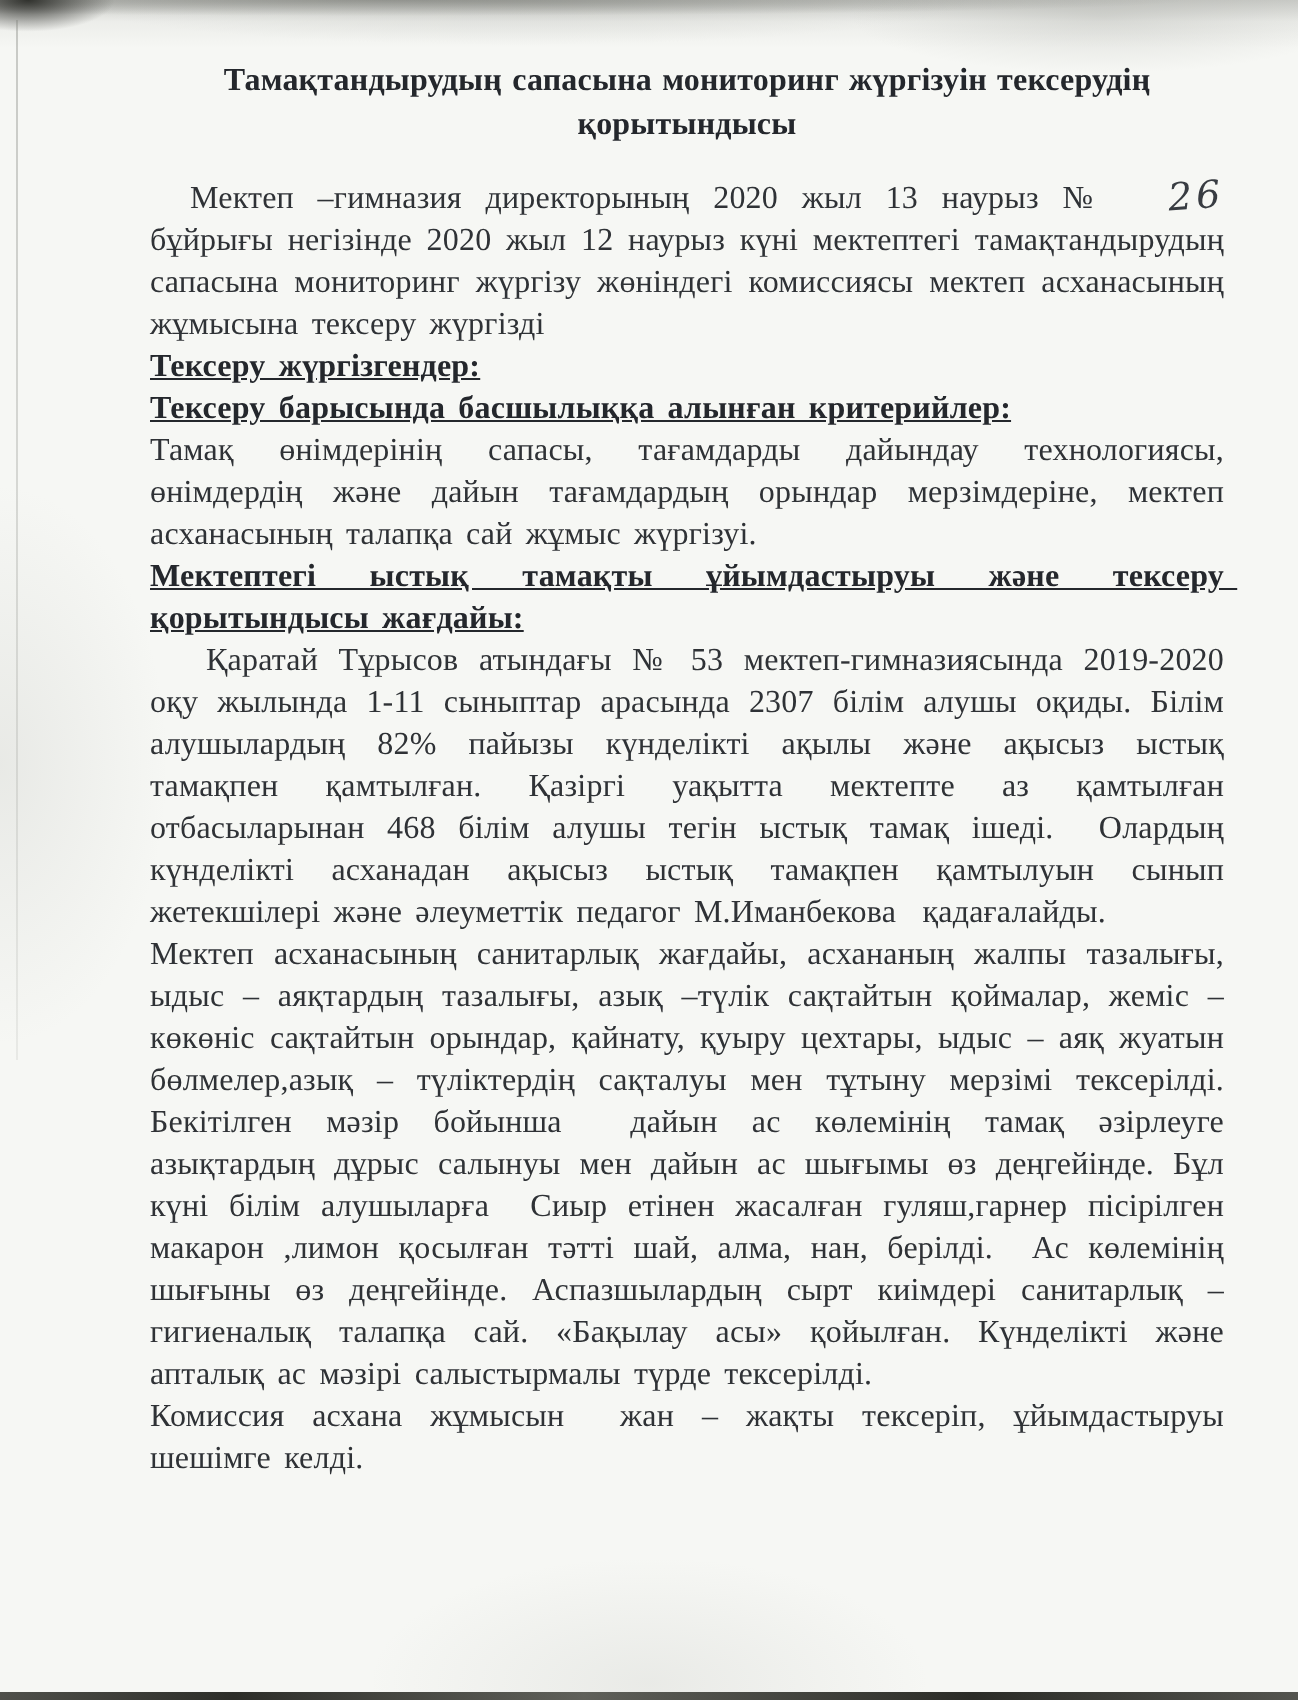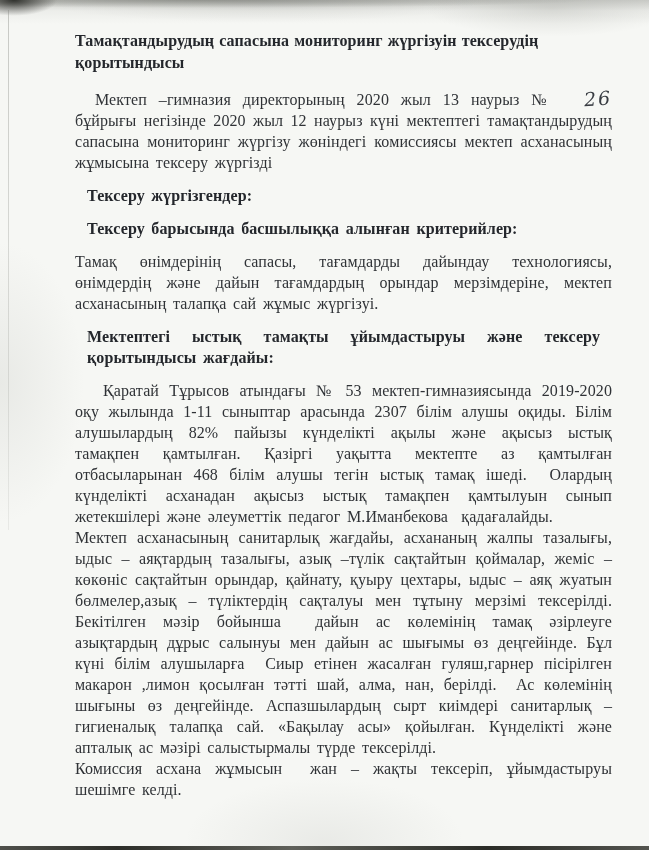--- a/index.html
+++ b/index.html
@@ -59,39 +59,41 @@
     top: 0; left: 0; right: 0;
     padding: 30px 37px 0 75px;
     color: #2f3236;
     font-size: 16px;
     line-height: 21px;
     word-spacing: 2.5px;
     letter-spacing: 0.1px;
   }
   .doc-title {
     font-weight: bold;
+    text-align: center;
     color: #24272c;
     font-size: 16px;
     line-height: 22px;
     margin-bottom: 15px;
     word-spacing: 1px;
   }
   .para {
     text-align: justify;
     white-space: pre-wrap;
     margin: 0;
   }
   .indent-sm { text-indent: 20px; }
   .indent-md { text-indent: 28px; }
   .bold-heading {
     font-weight: bold;
     color: #24272c;
     text-align: justify;
     white-space: pre-wrap;
-    margin: 12px;
+    margin: 0;
+    text-decoration: underline;
   }
   .list-item {
     white-space: pre-wrap;
     padding-left: 41px;
     margin: 0;
   }
   .list-item--alt {
     padding-left: 54px;
   }
   .handwritten-number {

